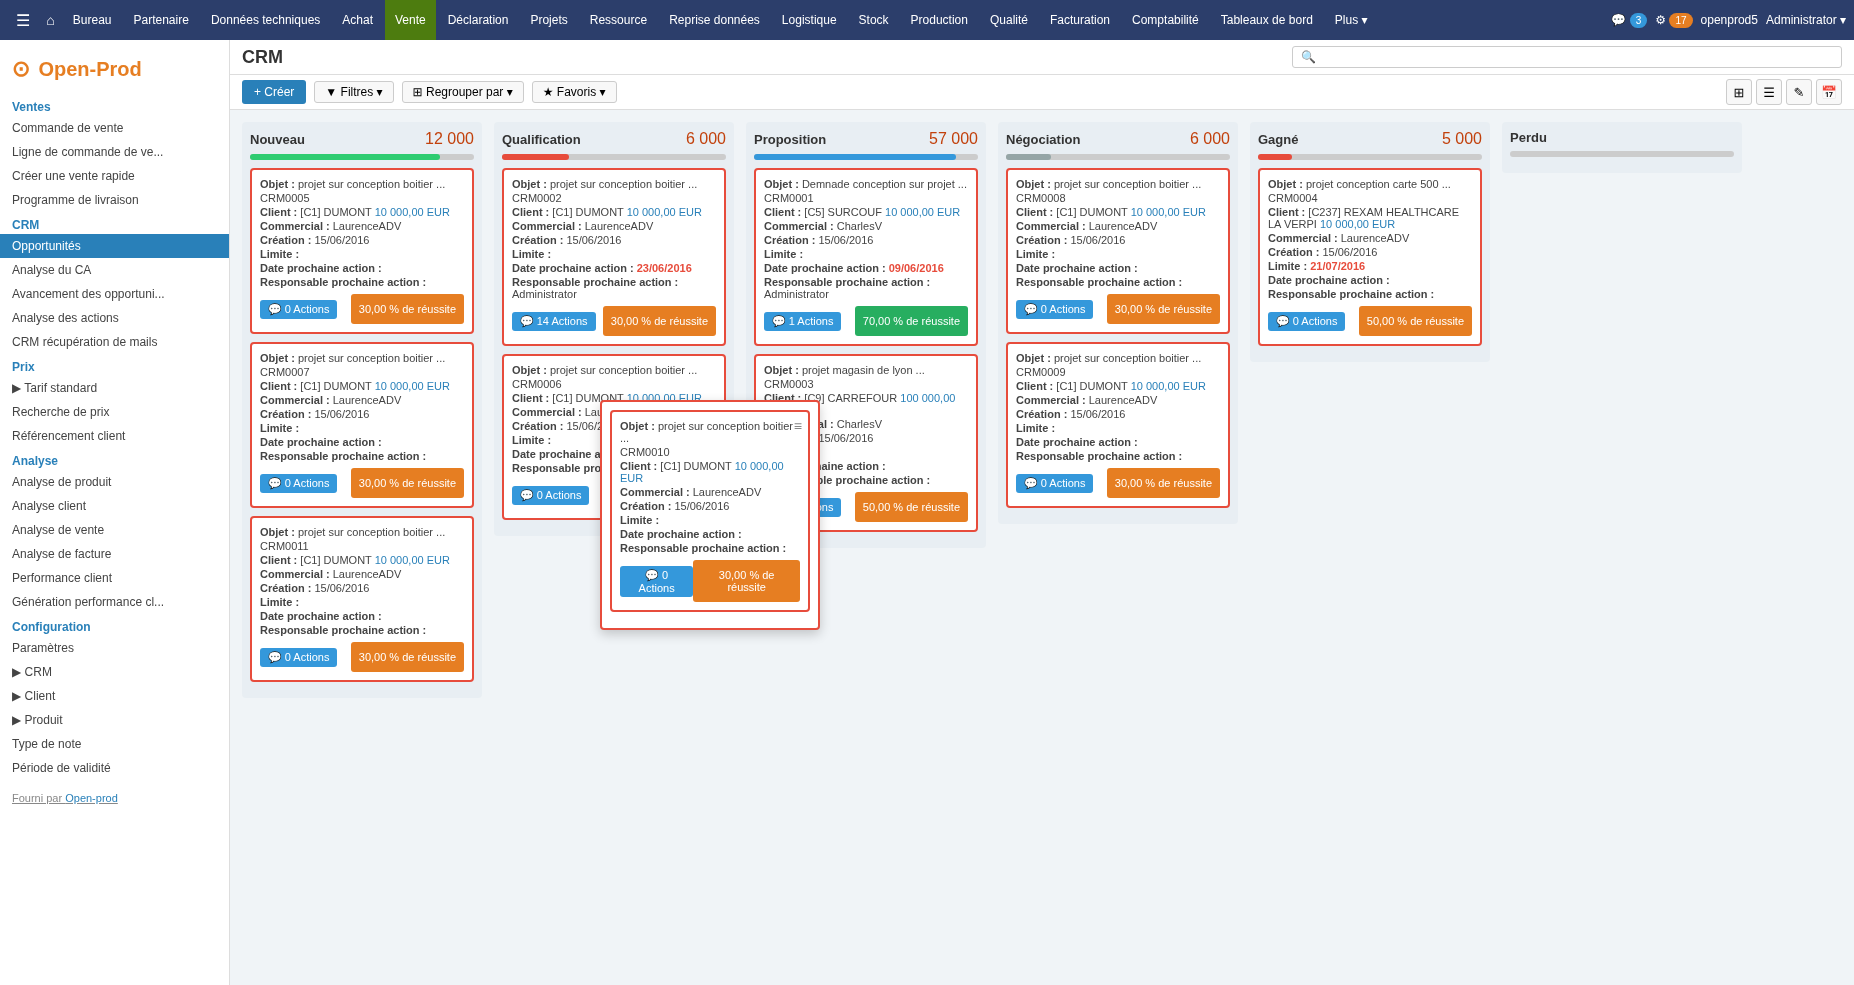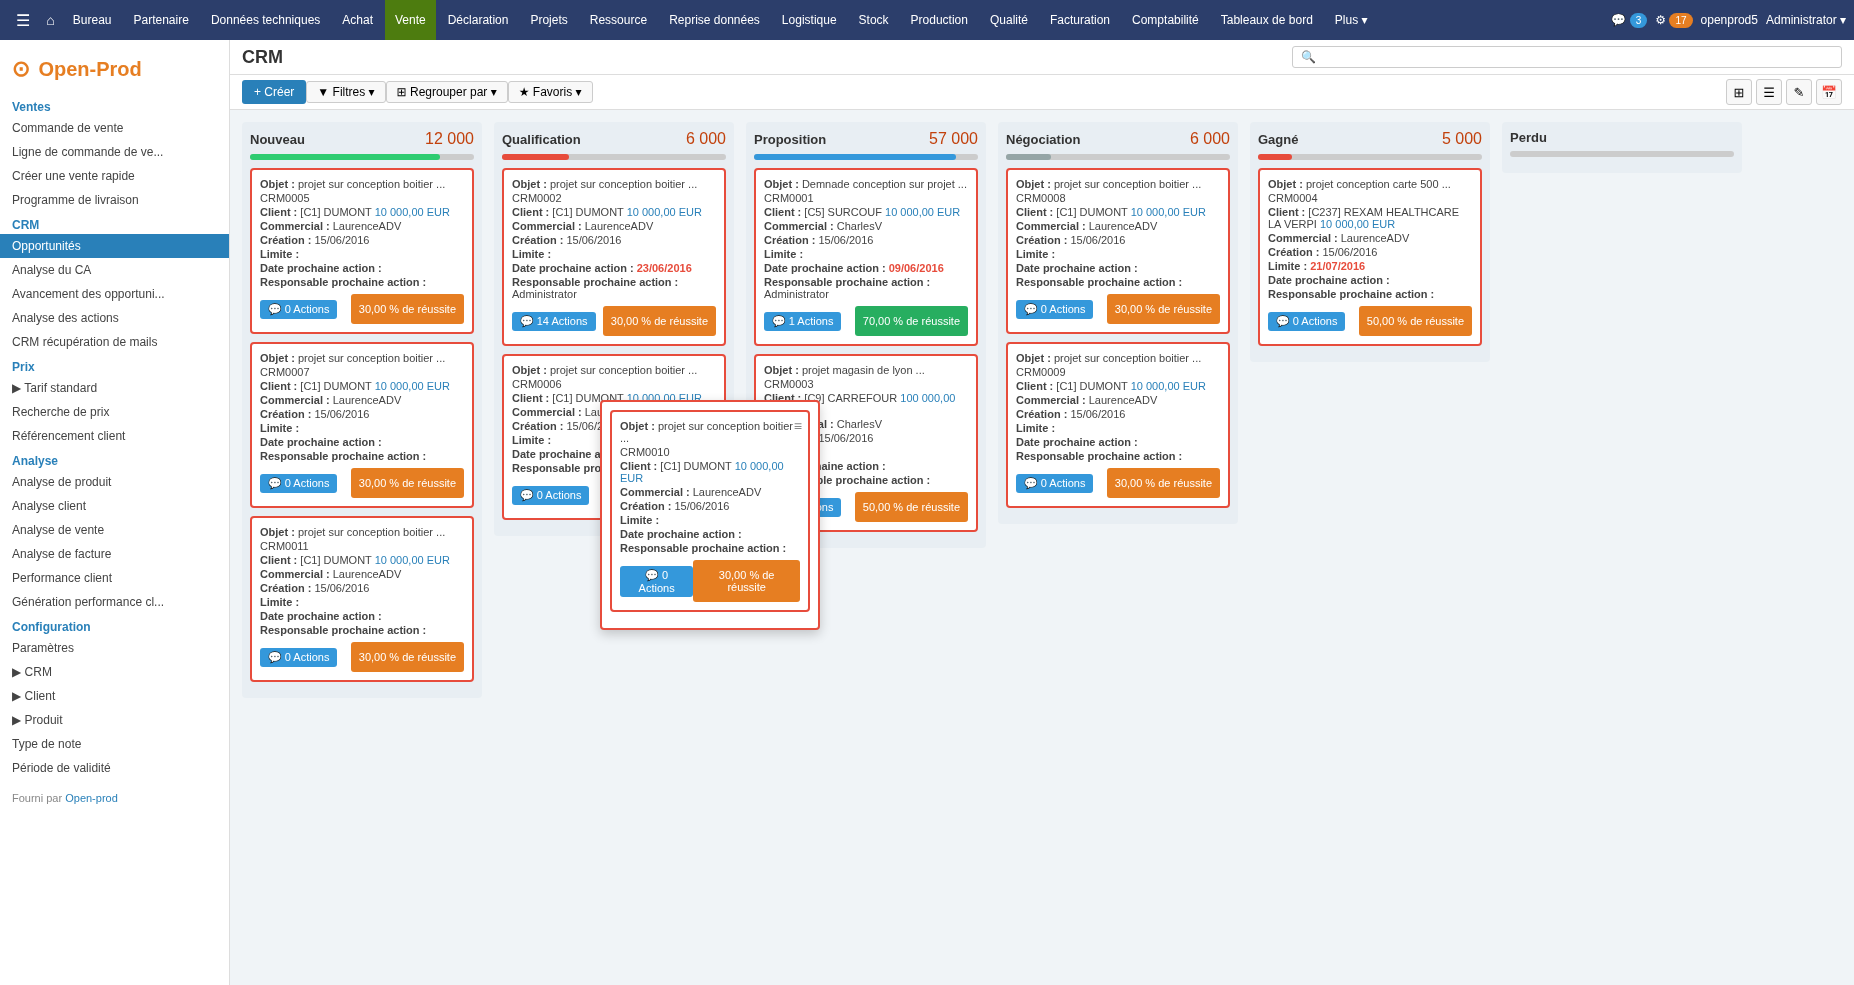--- a/index.html
+++ b/index.html
@@ -58,21 +58,21 @@
       font-size: 12px;
       padding: 6px 12px 2px;
     }
     .sidebar-item {
       padding: 5px 12px;
       cursor: pointer;
       color: #444;
       font-size: 12px;
     }
     .sidebar-item.active { background: #2980b9; color: #fff; }
-    .sidebar-footer { padding: 12px; color: #888; font-size: 11px; }
+    .sidebar-footer { padding: 12px; color: #888; font-size: 11px; text-decoration: underline; }
     .sidebar-footer a { color: #2980b9; text-decoration: none; }
 
     
     .main-content { flex: 1; overflow: hidden; display: flex; flex-direction: column; }
 
     
     .toolbar {
       background: #fff;
       padding: 6px 12px;
       border-bottom: 1px solid #ddd;
@@ -106,20 +106,21 @@
       cursor: pointer;
       font-size: 12px;
     }
 
     .filter-bar {
       background: #fff;
       padding: 4px 12px;
       border-bottom: 1px solid #ddd;
       display: flex;
       align-items: center;
+      gap: 8px;
     }
     .filter-btn {
       border: 1px solid #ccc;
       background: #f8f8f8;
       padding: 3px 10px;
       border-radius: 3px;
       cursor: pointer;
       font-size: 12px;
       display: flex;
       align-items: center;

